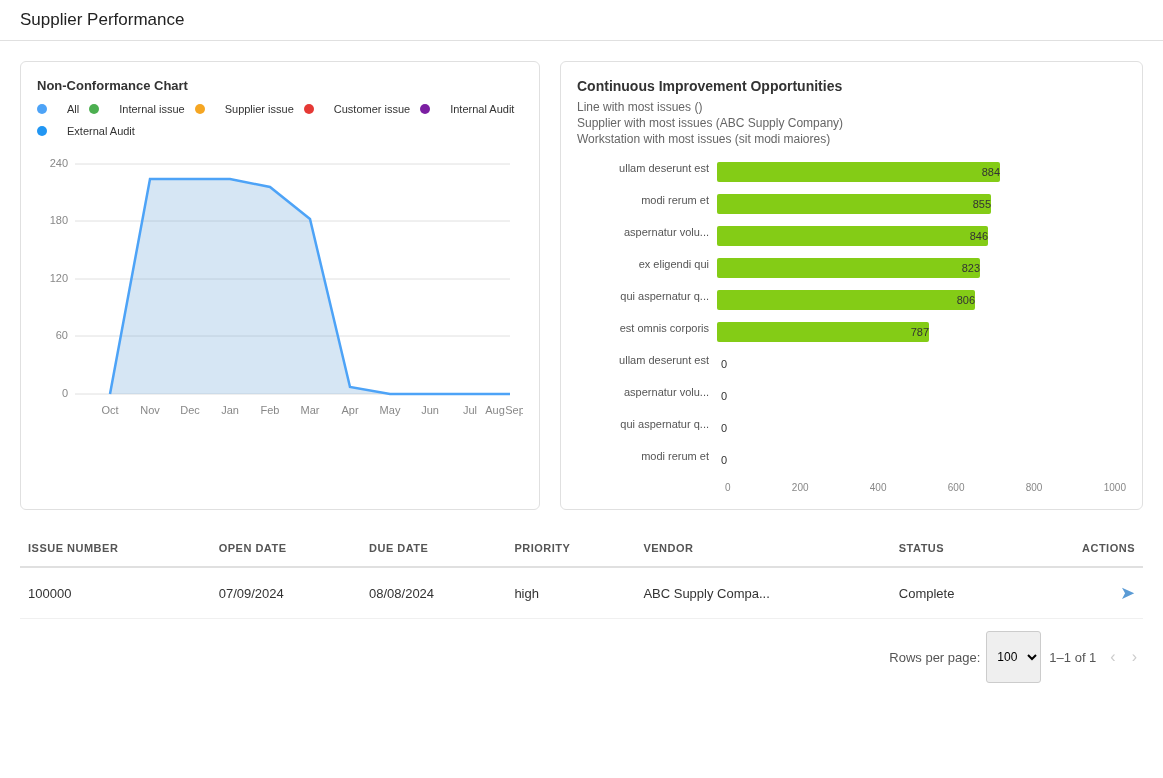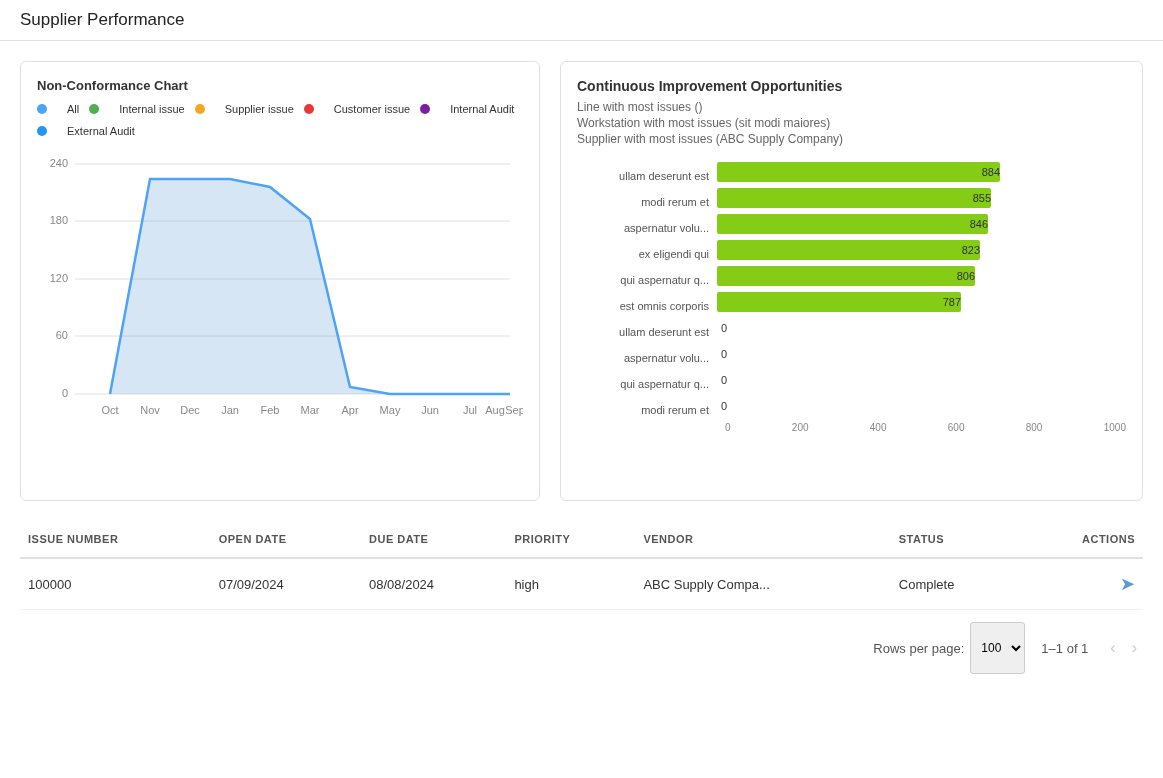--- a/index.html
+++ b/index.html
@@ -88,22 +88,22 @@
     .ci-subtitle span {
       color: #666;
     }
 
     .bar-chart-area {
       margin-top: 16px;
     }
 
     .bar-row {
       display: flex;
-      align-items: flex-end;
-      margin-bottom: 6px;
+      align-items: flex-start;
+      margin-bottom: 12px;
       font-size: 11px;
     }
 
     .bar-label {
       width: 140px;
       text-align: right;
       padding-right: 8px;
       color: #555;
       flex-shrink: 0;
       font-size: 11px;
@@ -168,21 +168,21 @@
       cursor: pointer;
       color: #5b9bd5;
       font-size: 18px;
     }
 
     .pagination-row {
       display: flex;
       justify-content: flex-end;
       align-items: center;
       padding: 12px 20px;
-      gap: 16px;
+      gap: 8px;
       font-size: 13px;
       color: #555;
     }
 
     .rows-per-page {
       display: flex;
       align-items: center;
       gap: 6px;
     }
 
@@ -291,27 +291,27 @@
     </div>
   </div>
 
   <div class="chart-card chart-card-right">
     <div class="ci-title">Continuous Improvement Opportunities</div>
     <div class="ci-subtitle">
       <span>Line with most issues</span>
       <span>()</span>
     </div>
     <div class="ci-subtitle">
+      <span>Supplier with most issues</span>
+      <span>(ABC Supply Company)</span>
+    </div>
+    <div class="ci-subtitle">
       <span>Workstation with most issues</span>
       <span>(sit modi maiores)</span>
     </div>
-    <div class="ci-subtitle">
-      <span>Supplier with most issues</span>
-      <span>(ABC Supply Company)</span>
-    </div>
 
     <div class="bar-chart-area" id="bar-chart-container">
 
     <div class="bar-row">
           <div class="bar-label">ullam deserunt est</div>
           <div class="bar-container">
             <div class="bar-fill" style="width: 283px;">
               <span class="bar-value">884</span>
             </div>
           </div>
@@ -344,21 +344,21 @@
           <div class="bar-label">qui aspernatur q...</div>
           <div class="bar-container">
             <div class="bar-fill" style="width: 258px;">
               <span class="bar-value">806</span>
             </div>
           </div>
         </div>
         <div class="bar-row">
           <div class="bar-label">est omnis corporis</div>
           <div class="bar-container">
-            <div class="bar-fill" style="width: 244px;">
+            <div class="bar-fill" style="width: 212px;">
               <span class="bar-value">787</span>
             </div>
           </div>
         </div>
         <div class="bar-row">
           <div class="bar-label">ullam deserunt est</div>
           <div class="bar-container">
             <span class="bar-value" style="margin-left: 4px;">0</span>
           </div>
         </div>

